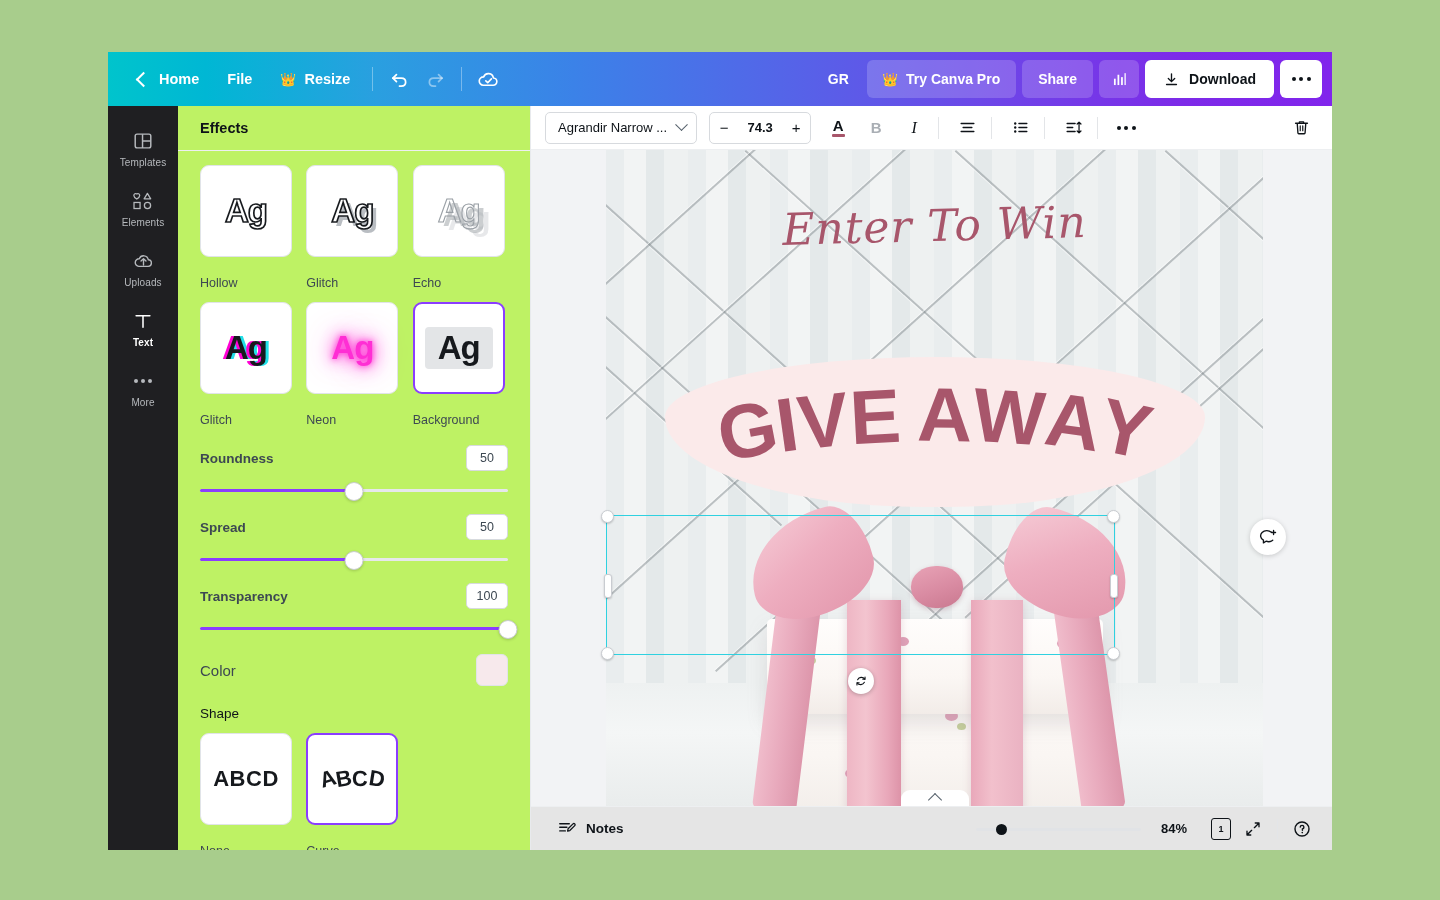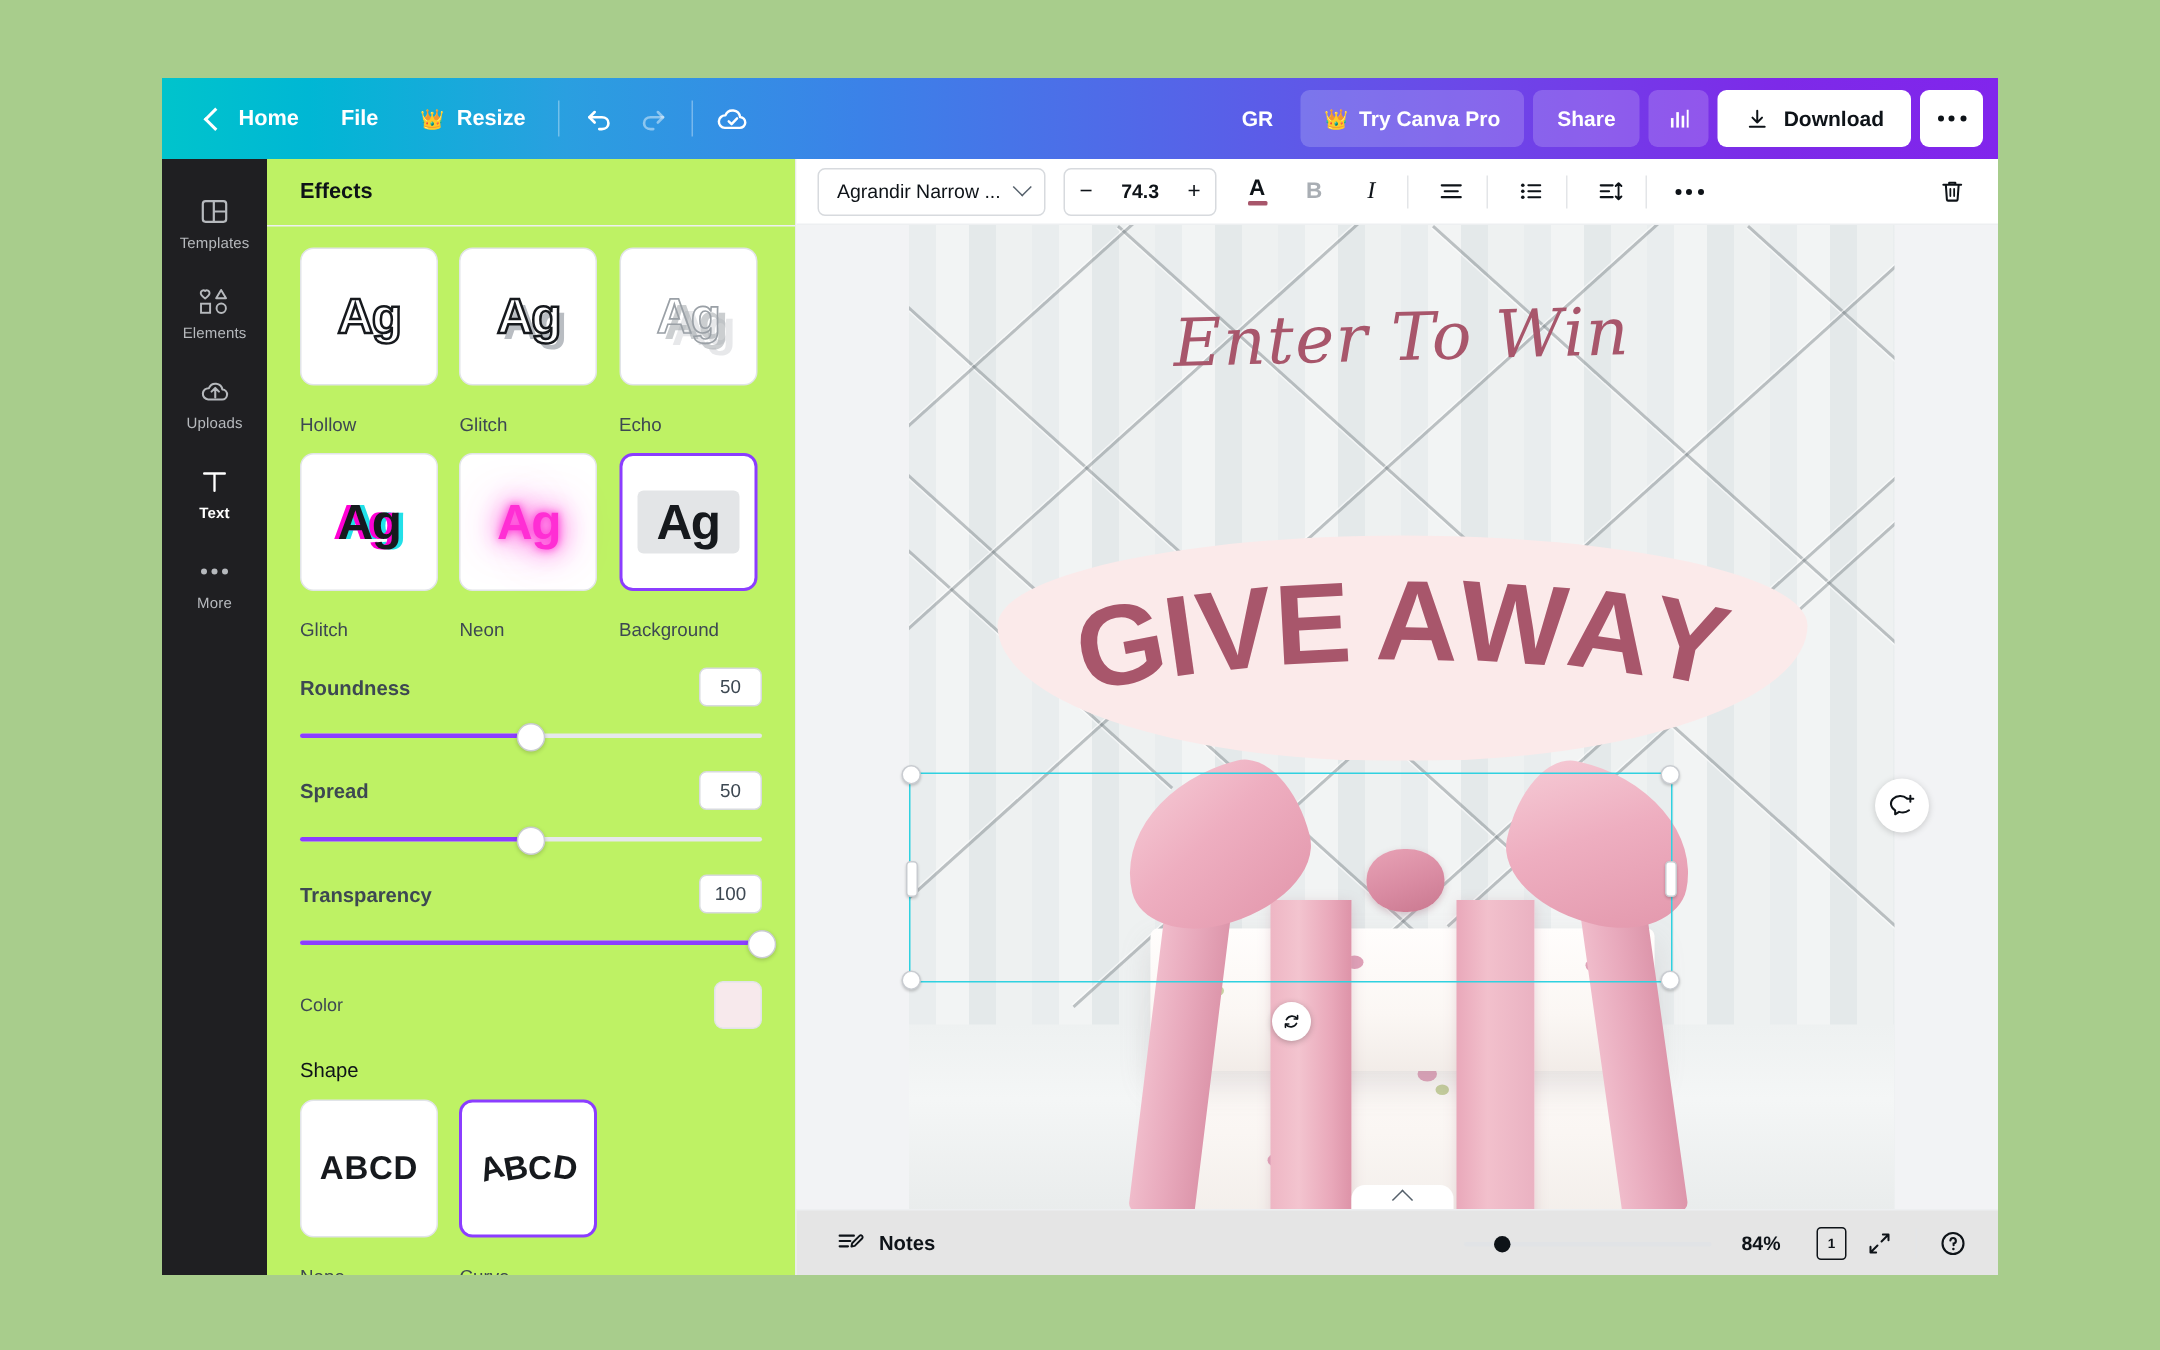--- a/index.html
+++ b/index.html
@@ -490,21 +490,21 @@
           <span class="t">Transparency</span>
           <span class="numbox">100</span>
         </div>
         <div class="slider">
           <span class="track"></span>
           <span class="fill" style="width:100%"></span>
           <span class="knob" style="left:100%"></span>
         </div>
 
         <div class="color-row">
-          <span class="t" style="font-size:12px;color:#3d4852">Color</span>
+          <span class="t" style="font-size:15px;color:#3d4852">Color</span>
           <span class="color-sw" style="background:#f7e9ec"></span>
         </div>
 
         <div class="sec-title">Shape</div>
         <div class="shape-grid">
           <div class="fx-cell">
             <div class="sh-thumb">
               <span>ABCD</span>
             </div>
             <span class="fx-lbl">None</span>

